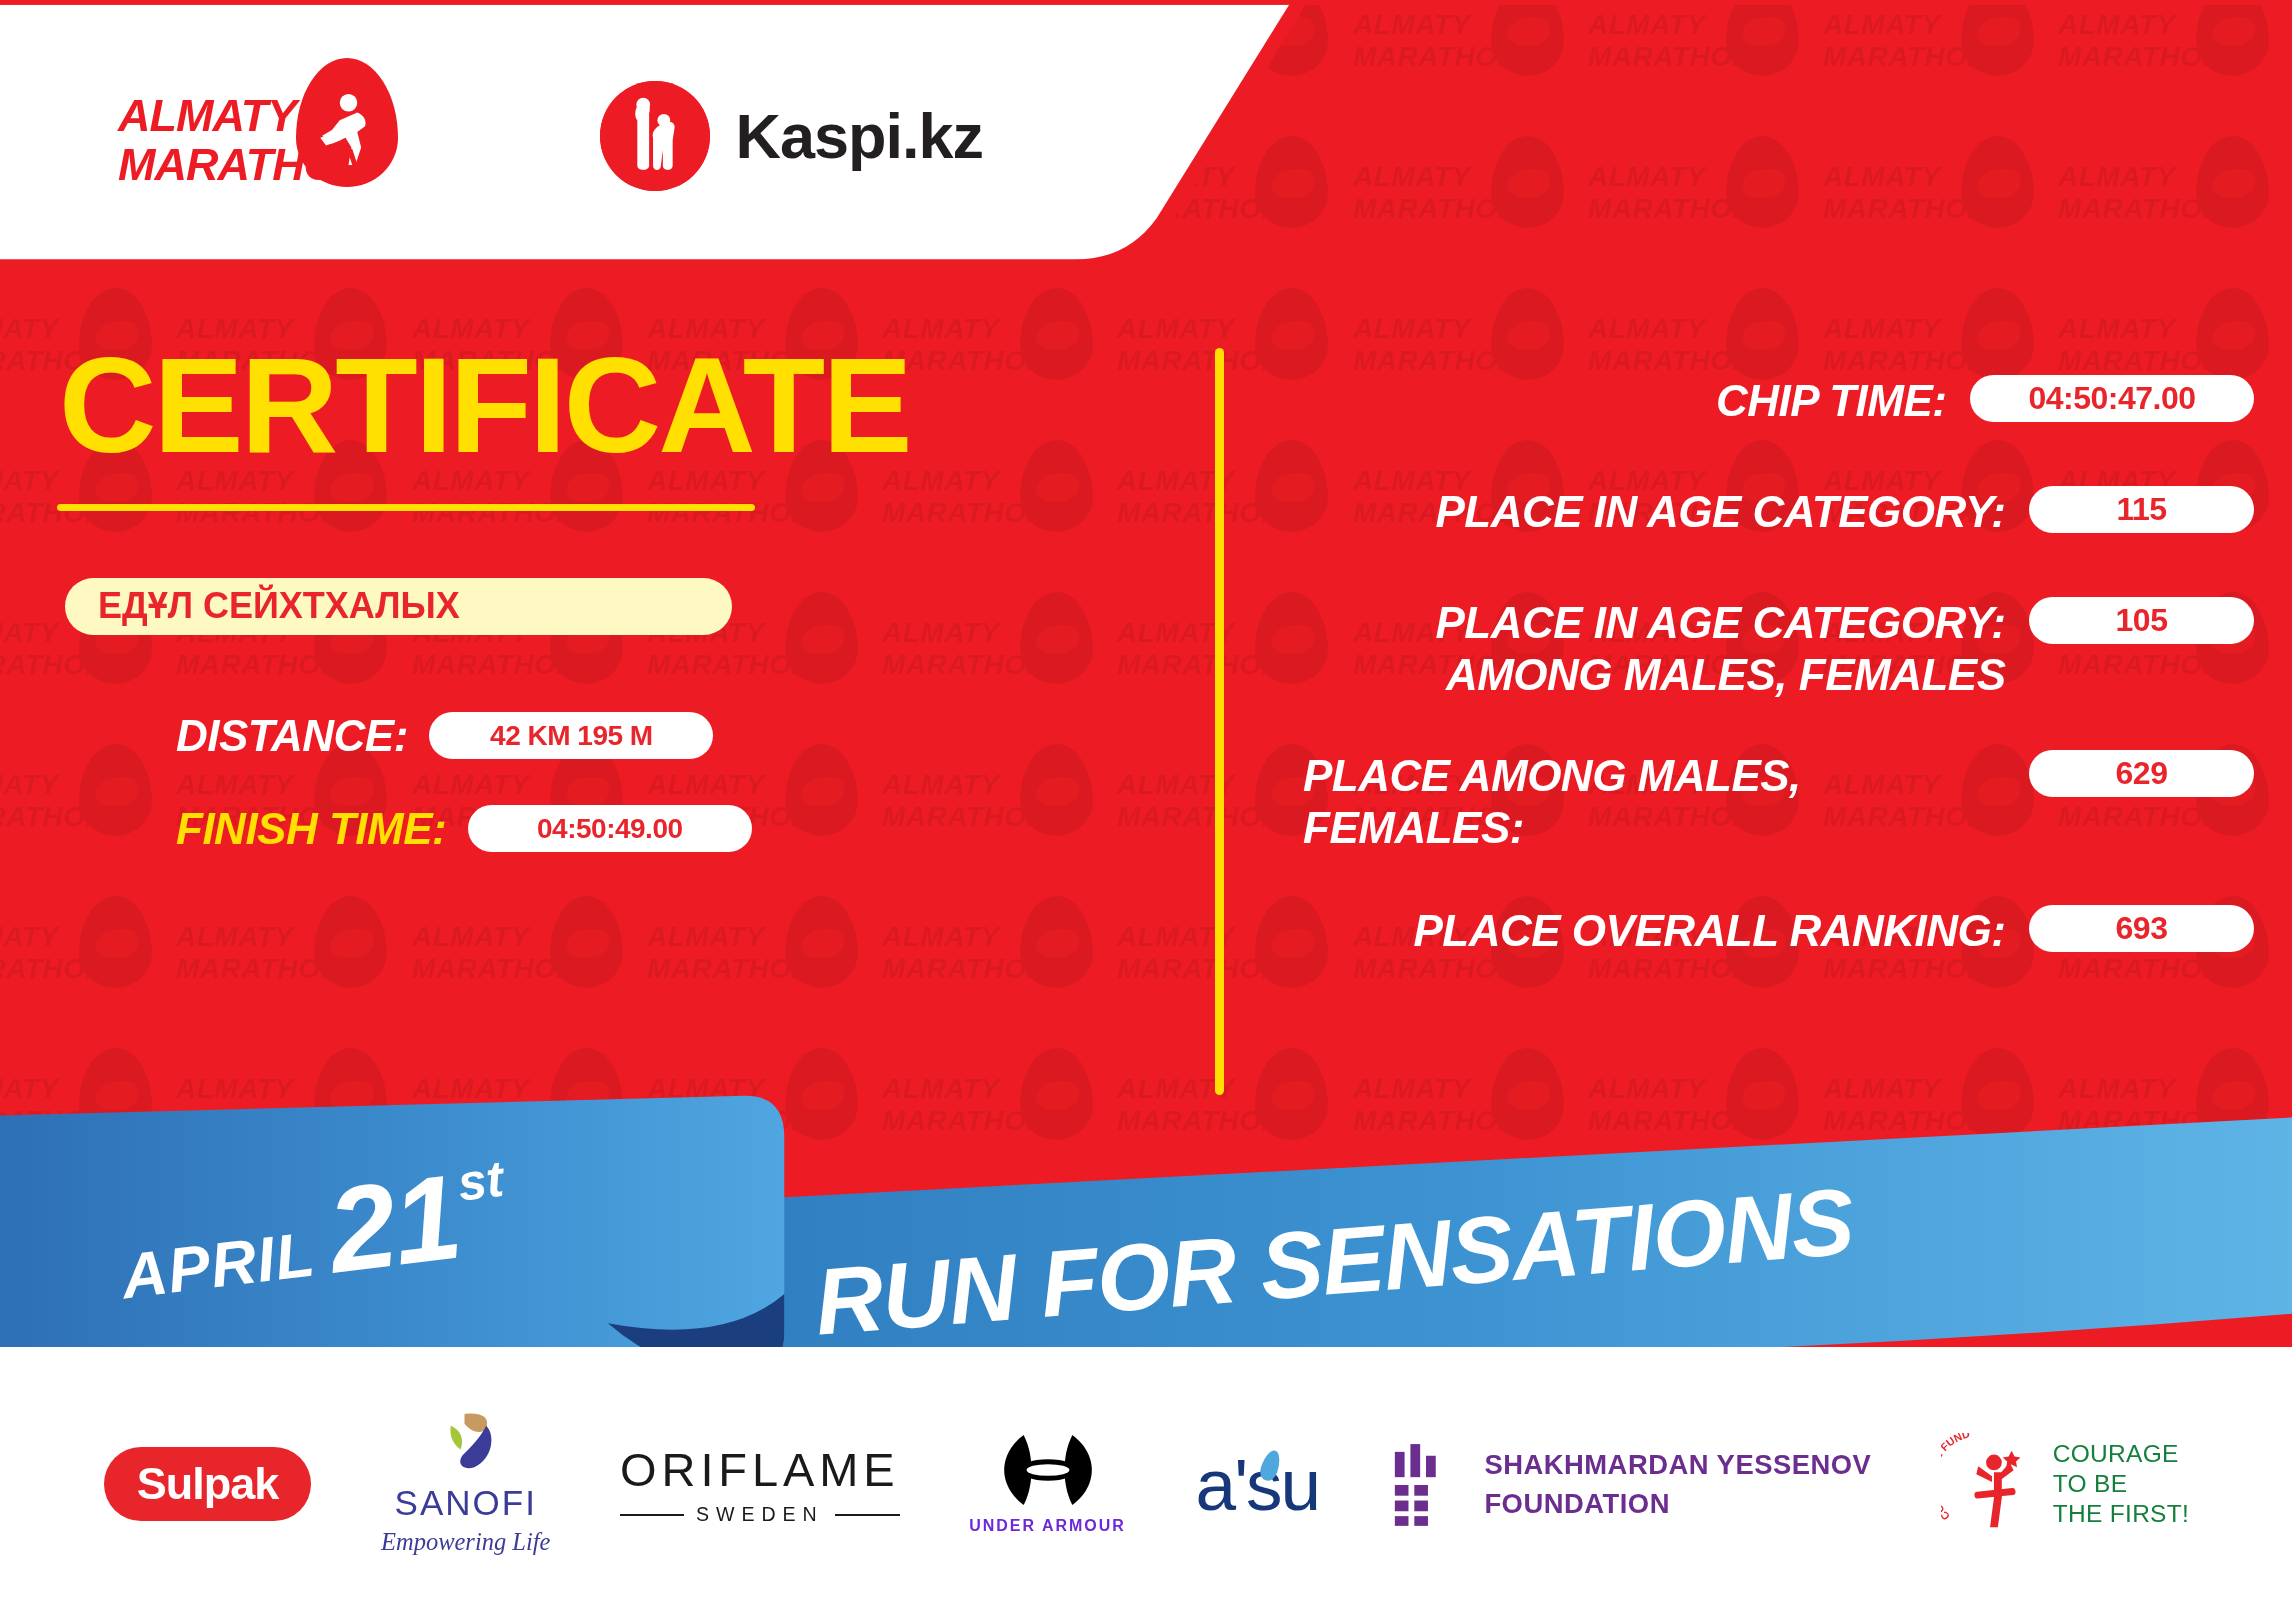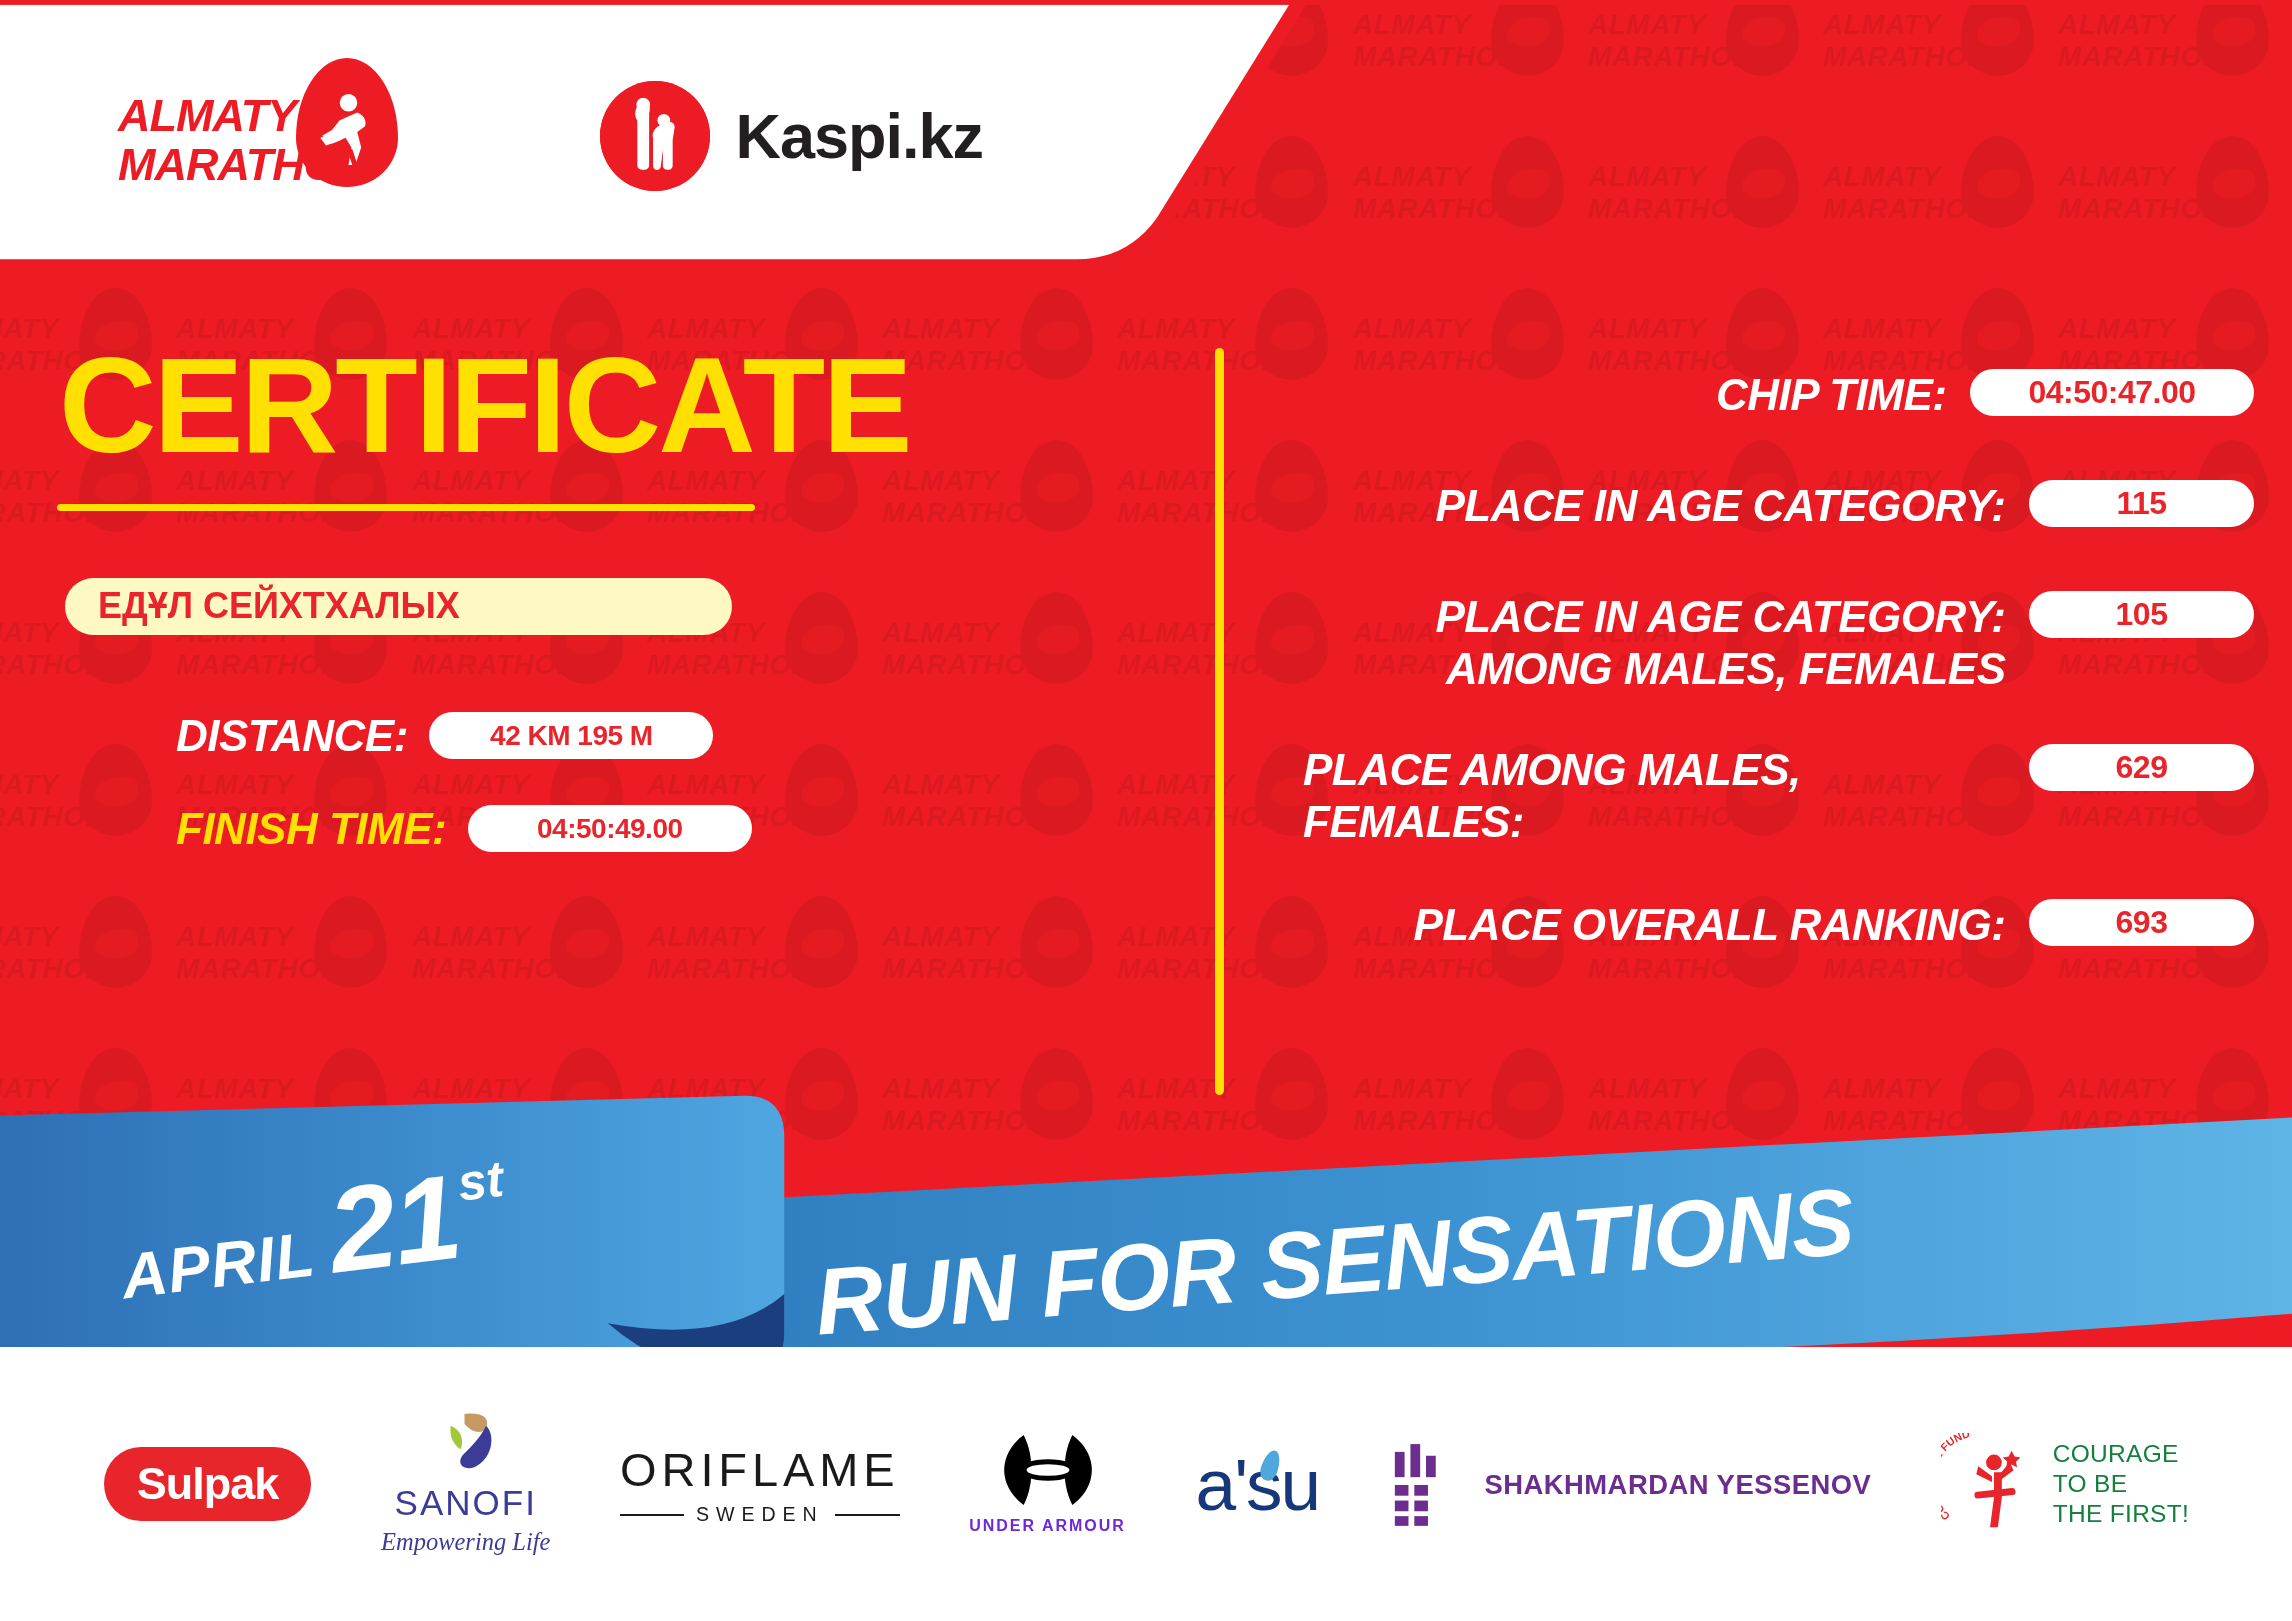--- a/index.html
+++ b/index.html
@@ -144,21 +144,21 @@
 
   
   .divider{
     position:absolute;left:1215px;top:348px;
     width:8.8px;height:747px;
     background:#FFE000;border-radius:5.9px;z-index:6;
   }
 
   
   .right-col{
-    position:absolute;left:1274px;top:271px;
+    position:absolute;left:1274px;top:277px;
     width:980px;z-index:6;
   }
   .rrow{
     display:flex;align-items:flex-start;
     justify-content:flex-end;
   }
   .rrow.s1{margin-top:98px;}
   .rrow.s2{margin-top:59px;}
   .rrow.s3{margin-top:59px;}
   .rrow.s4{margin-top:49px;}
@@ -1052,20 +1052,21 @@
           <rect x="6" y="44" width="14" height="11" fill="#6B2D8E"></rect>
           <rect x="26" y="44" width="14" height="11" fill="#6B2D8E"></rect>
           <rect x="6" y="60" width="14" height="11" fill="#6B2D8E"></rect>
           <rect x="26" y="60" width="14" height="11" fill="#6B2D8E"></rect>
           <rect x="6" y="76" width="14" height="10" fill="#6B2D8E"></rect>
           <rect x="26" y="76" width="14" height="10" fill="#6B2D8E"></rect>
         </svg>
       </div>
       <div class="yes-txt">
         <div>SHAKHMARDAN YESSENOV</div>
+        <div>FOUNDATION</div>
       </div>
     </div>
 
     <div class="sp sp-cour">
       <div class="cour-mark">
         <svg viewBox="0 0 104 104" style="width:102px;height:102px;">
           <defs>
               <path id="arcp" d="M12,86 A44,44 0 0 1 66,12"></path>
             </defs>
           <text font-size="11" font-weight="bold" fill="#E8252B" font-family="Liberation Sans, sans-serif">

